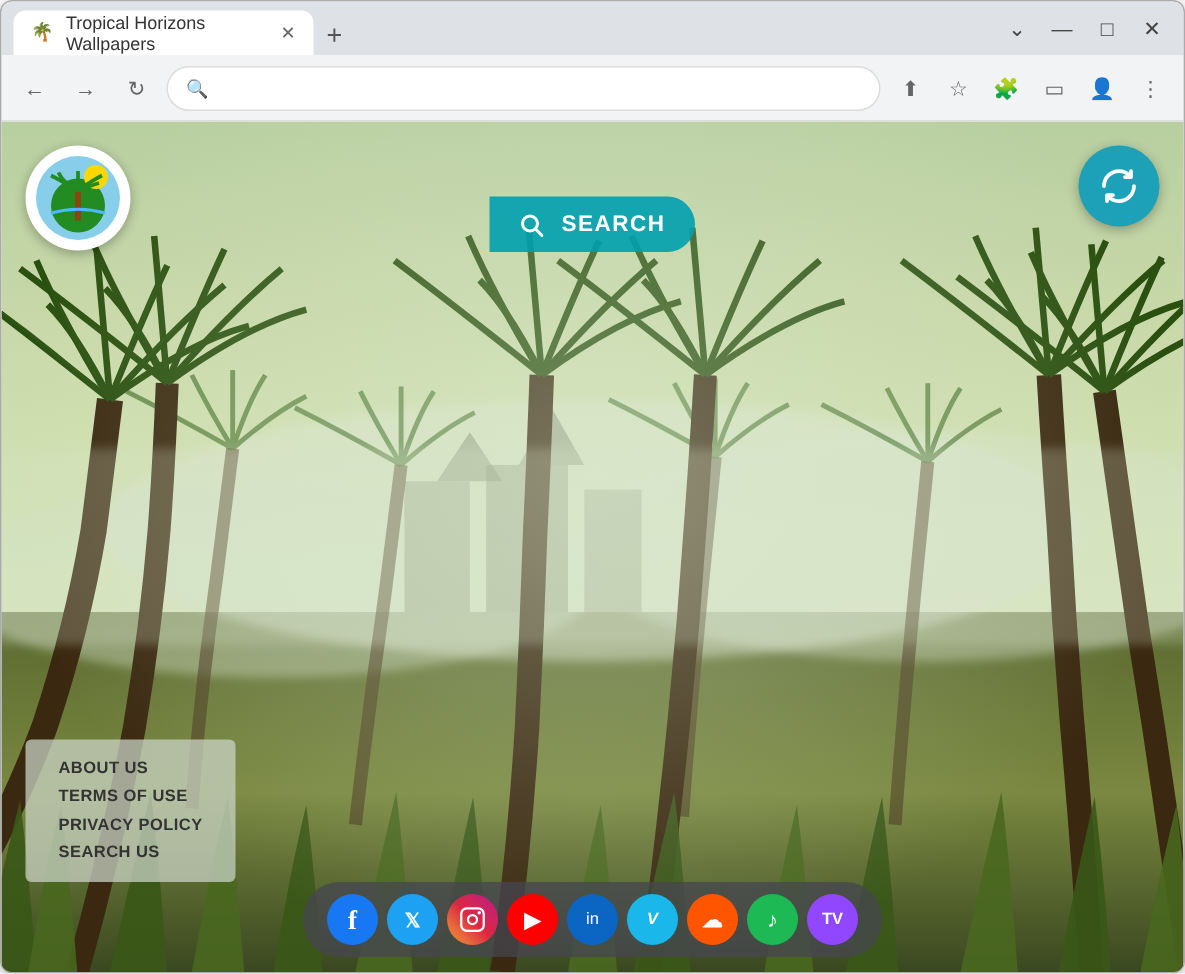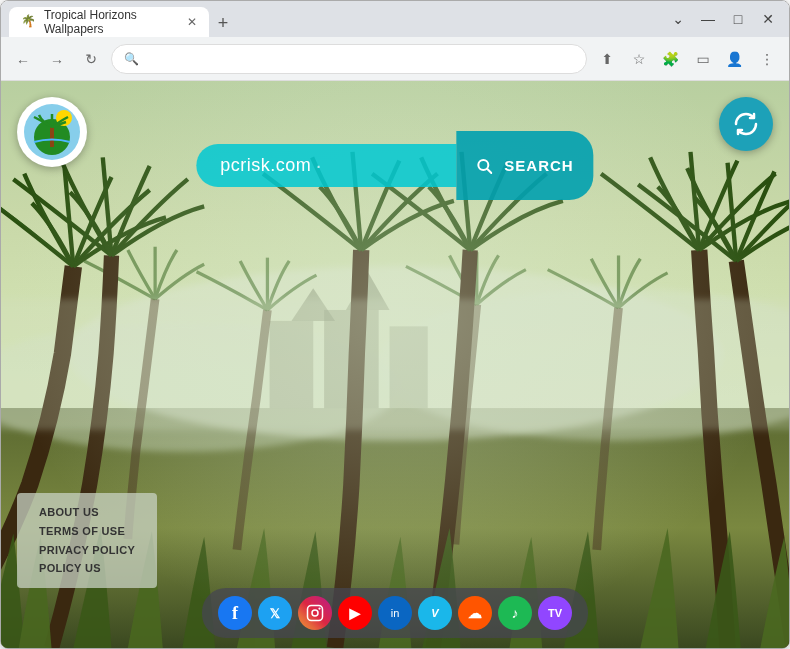--- a/index.html
+++ b/index.html
@@ -225,21 +225,21 @@
       letter-spacing: 0.5px;
     }
     .search-dot {
       color: rgba(255,255,255,0.7);
       font-size: 20px;
       margin-left: 4px;
     }
     .search-btn {
       background: rgba(0,160,175,0.9);
       border-radius: 0 24px 24px 0;
-      padding: 26px 20px;
+      padding: 10px 20px;
       display: flex;
       align-items: center;
       gap: 12px;
       cursor: pointer;
     }
     .search-btn-text {
       color: #fff;
       font-size: 15px;
       font-weight: 600;
       letter-spacing: 1px;
@@ -527,38 +527,34 @@
     <div class="wallpaper-btn">
       <svg width="32" height="32" viewBox="0 0 32 32" fill="none">
         <path d="M6 16 C6 10.5 10.5 6 16 6 C19 6 21.7 7.3 23.6 9.4" stroke="white" stroke-width="2.5" stroke-linecap="round" fill="none"></path>
         <path d="M26 16 C26 21.5 21.5 26 16 26 C13 26 10.3 24.7 8.4 22.6" stroke="white" stroke-width="2.5" stroke-linecap="round" fill="none"></path>
         <path d="M24 6 L24 10 L20 10" stroke="white" stroke-width="2.5" stroke-linecap="round" stroke-linejoin="round" fill="none"></path>
         <path d="M8 26 L8 22 L12 22" stroke="white" stroke-width="2.5" stroke-linecap="round" stroke-linejoin="round" fill="none"></path>
       </svg>
     </div>
 
     <div class="search-container">
-      <div class="search-input-wrapper">
-        <span class="search-input-text">pcrisk.com</span>
-        <span class="search-dot">·</span>
-      </div>
       <div class="search-btn">
         <svg width="16" height="16" viewBox="0 0 16 16">
           <circle cx="7" cy="7" r="5" stroke="white" stroke-width="2" fill="none"></circle>
           <line x1="11" y1="11" x2="15" y2="15" stroke="white" stroke-width="2" stroke-linecap="round"></line>
         </svg>
         <span class="search-btn-text">SEARCH</span>
       </div>
     </div>
 
     <div class="footer-links">
       <a class="footer-link">ABOUT US</a>
       <a class="footer-link">TERMS OF USE</a>
       <a class="footer-link">PRIVACY POLICY</a>
-      <a class="footer-link">POLICY US</a>
+      <a class="footer-link">SEARCH US</a>
     </div>
 
     <div class="social-bar">
 
       <div class="social-icon" style="background:#1877f2; font-size:18px; font-family: Georgia, serif; font-weight:bold;">f</div>
 
       <div class="social-icon" style="background:#1da1f2; font-size:13px; font-weight:bold;">𝕏</div>
 
       <div class="social-icon" style="background: linear-gradient(45deg, #f09433, #e6683c, #dc2743, #cc2366, #bc1888); font-size:12px;">
         <svg width="18" height="18" viewBox="0 0 24 24" fill="white">

